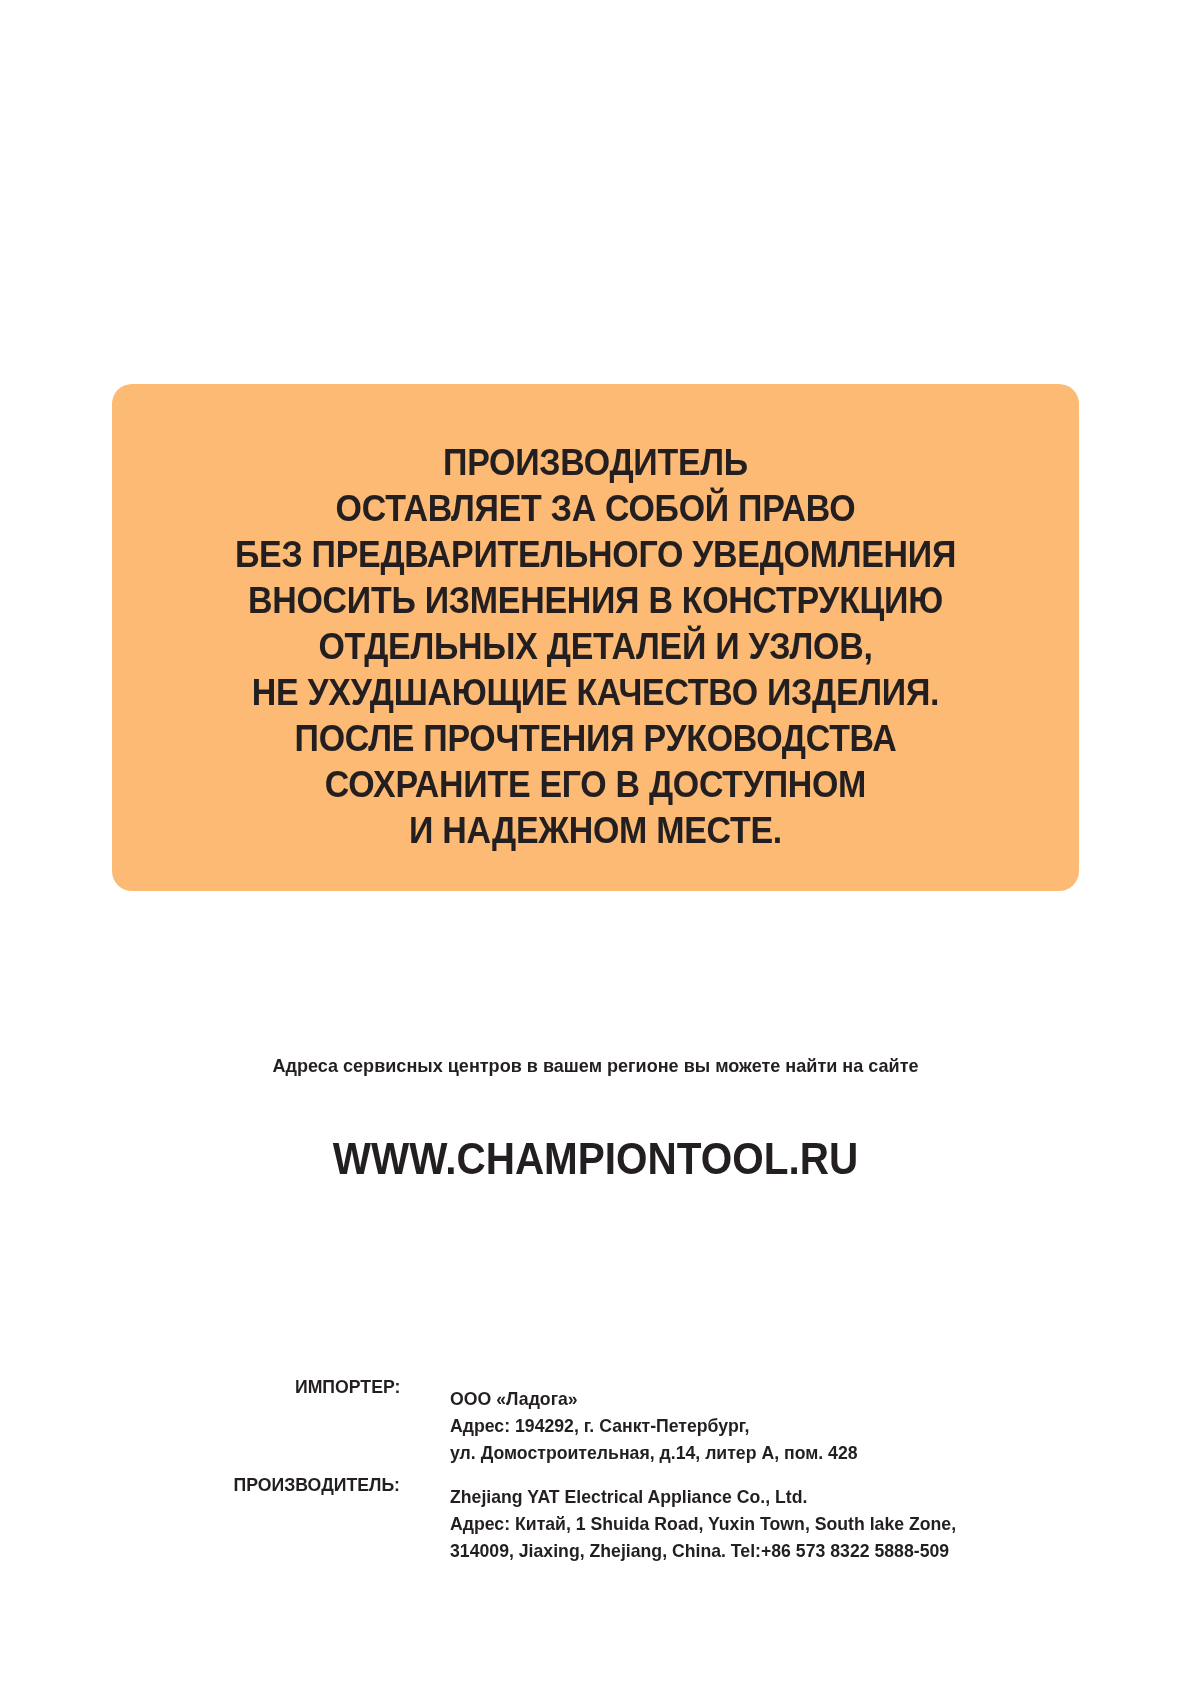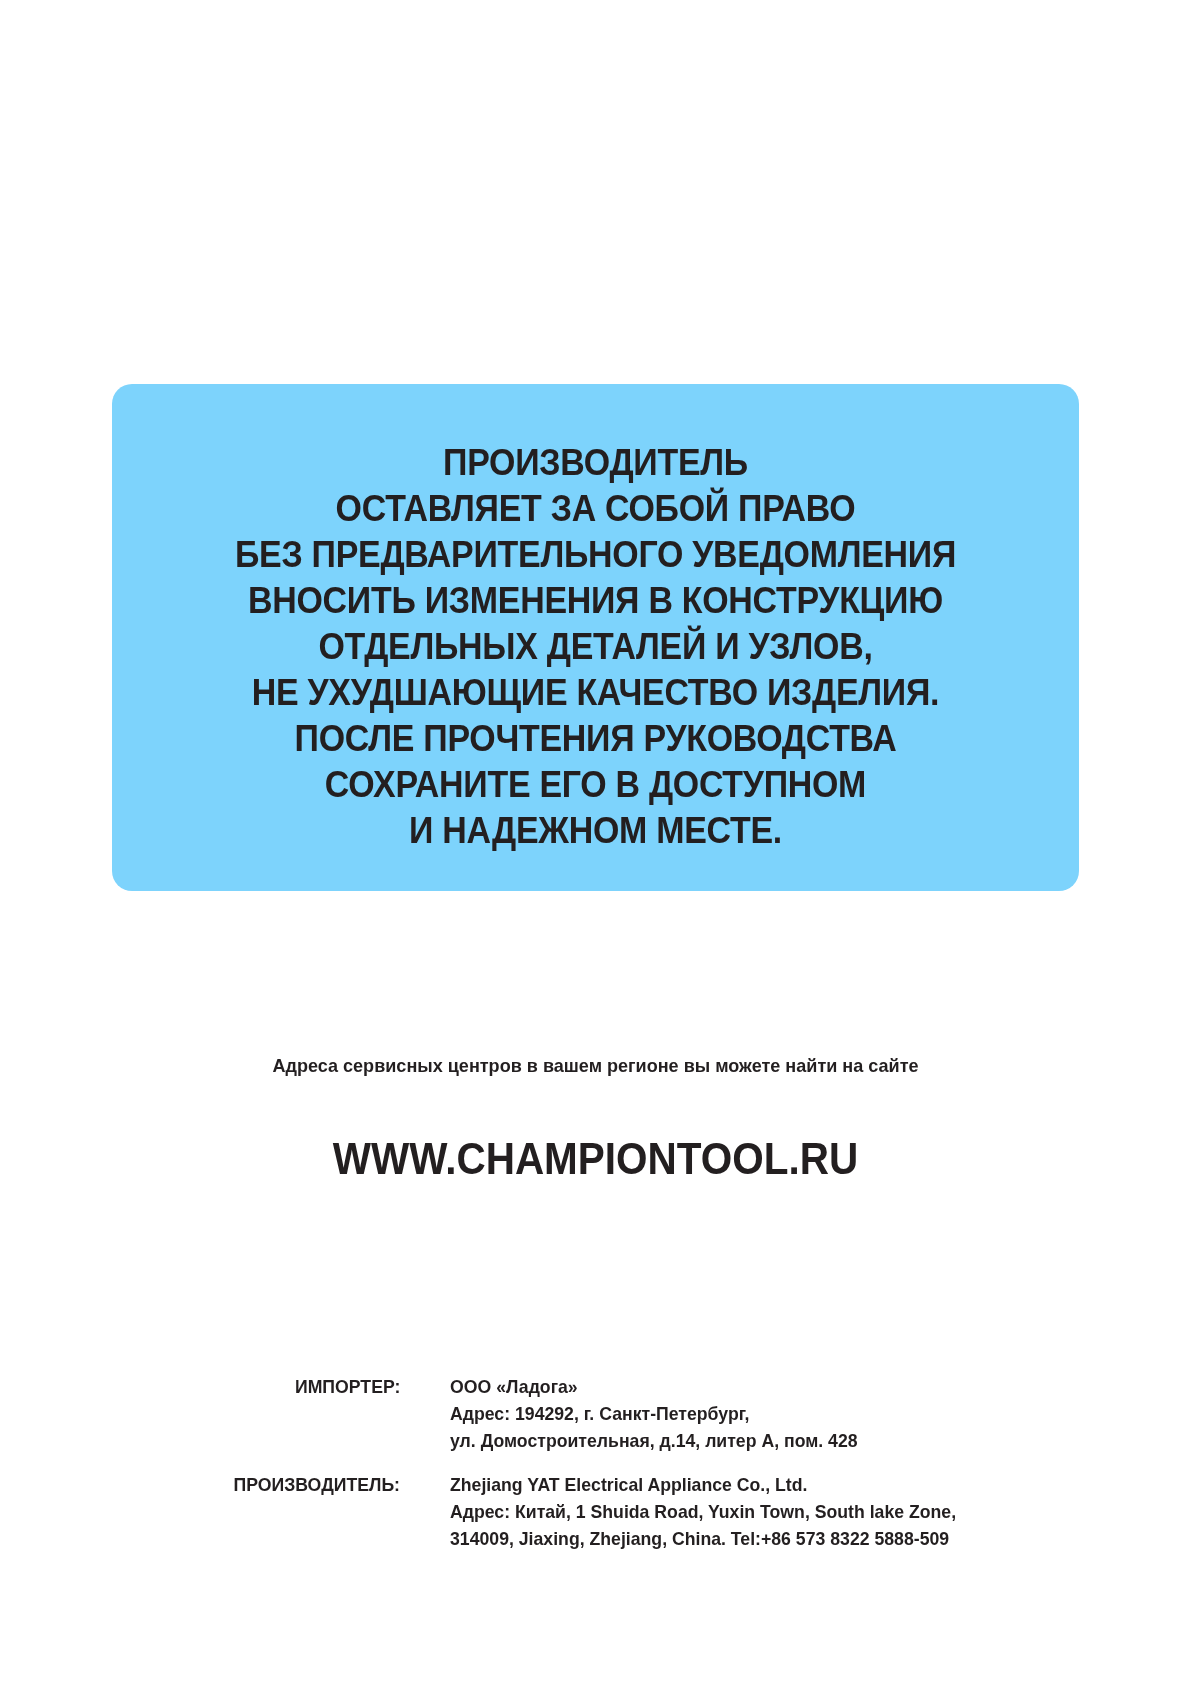--- a/index.html
+++ b/index.html
@@ -14,21 +14,21 @@
       overflow: hidden;
       font-family: "Liberation Sans", sans-serif;
       color: #231f20;
     }
     .notice-box {
       position: absolute;
       left: 112px;
       top: 384px;
       width: 967px;
       height: 507px;
-      background: #7dd3fc;
+      background: #fdba74;
       border-radius: 20px;
       box-sizing: border-box;
       padding-top: 56px;
       text-align: center;
     }
     .notice-line {
       display: block;
       font-weight: bold;
       font-size: 36.5px;
       line-height: 46px;
@@ -77,21 +77,21 @@
       font-weight: bold;
       font-size: 19px;
       line-height: 27px;
       white-space: nowrap;
       transform: scaleX(0.93);
       transform-origin: right;
     }
     .info-lines {
       position: absolute;
       left: 450px;
-      top: 0;
+      top: 12px;
     }
     .info-line {
       display: block;
       font-weight: bold;
       font-size: 19px;
       line-height: 27px;
       white-space: nowrap;
       transform: scaleX(0.93);
       transform-origin: left;
     }

